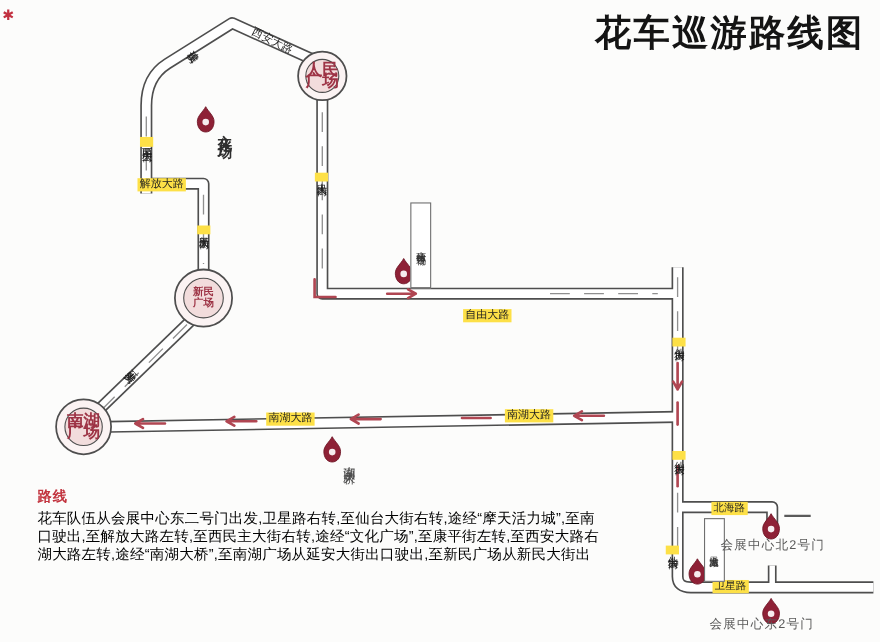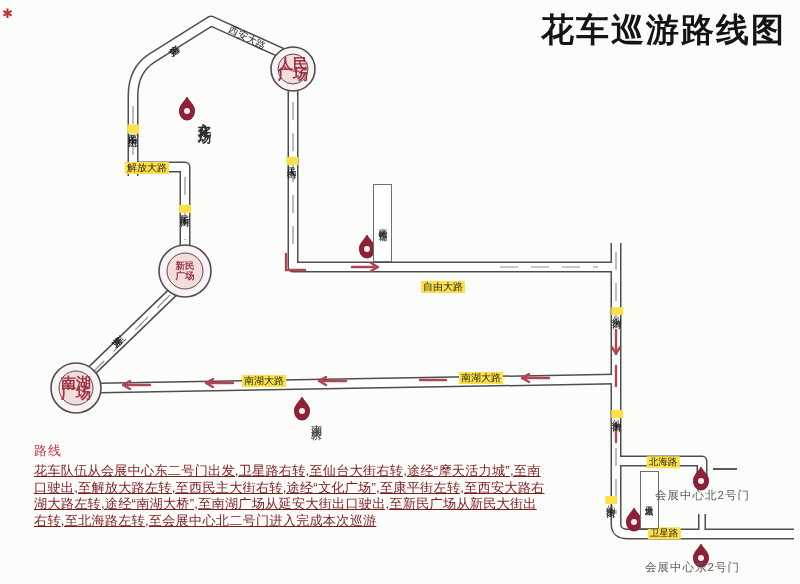--- a/index.html
+++ b/index.html
@@ -29,22 +29,22 @@
           writing-mode:vertical-rl;text-orientation:upright;font-size:11px;letter-spacing:2px;
           color:#4a4a4a;white-space:nowrap;}
   .gate{position:absolute;font-size:11.5px;color:#5a5a5a;letter-spacing:1px;white-space:nowrap;}
 
   .plaza{position:absolute;transform:translate(-50%,-50%);text-align:center;font-weight:700;
          color:#9d3345;line-height:10px;white-space:nowrap;}
   .plaza.p1{font-size:15px;}
   .plaza.p2{font-size:9.5px;}
 
   .route{position:absolute;left:34px;top:442px;width:580px;}
-  .route-h{font-size:13px;font-weight:400;color:#c2333e;margin-bottom:3px;letter-spacing:1px;}
-  .route-line{font-size:13.2px;color:#7f1d1d;line-height:16.5px;white-space:nowrap;letter-spacing:0.2px;text-decoration:underline;}
+  .route-h{font-size:13px;font-weight:700;color:#c2333e;margin-bottom:3px;letter-spacing:1px;}
+  .route-line{font-size:13.2px;color:#000000;line-height:16.5px;white-space:nowrap;letter-spacing:0.2px;}
 
   .cornermark{position:absolute;left:2px;top:6px;font-size:13px;color:#c23040;}
 </style>
 </head>
 <body>
 
 <div class="screen">
 
   <svg class="maplayer" viewBox="0 0 800 584">
     <defs>
@@ -160,16 +160,15 @@
   <div class="bridge">南湖大桥</div>
   <div class="lmbox motian">摩天活力城</div>
   <div class="gate" style="left:655px;top:488px;">会展中心北2号门</div>
   <div class="gate" style="left:645px;top:560px;">会展中心东2号门</div>
 
   <div class="route">
     <div class="route-h">路线</div>
     <div class="route-line">花车队伍从会展中心东二号门出发,卫星路右转,至仙台大街右转,途经“摩天活力城”,至南</div>
     <div class="route-line">口驶出,至解放大路左转,至西民主大街右转,途经“文化广场”,至康平街左转,至西安大路右</div>
     <div class="route-line">湖大路左转,途经“南湖大桥”,至南湖广场从延安大街出口驶出,至新民广场从新民大街出</div>
-    <div class="route-line">右转,至北海路左转,至会展中心北二号门进入完成本次巡游</div>
   </div>
 
 </div>
 
 </body></html>

